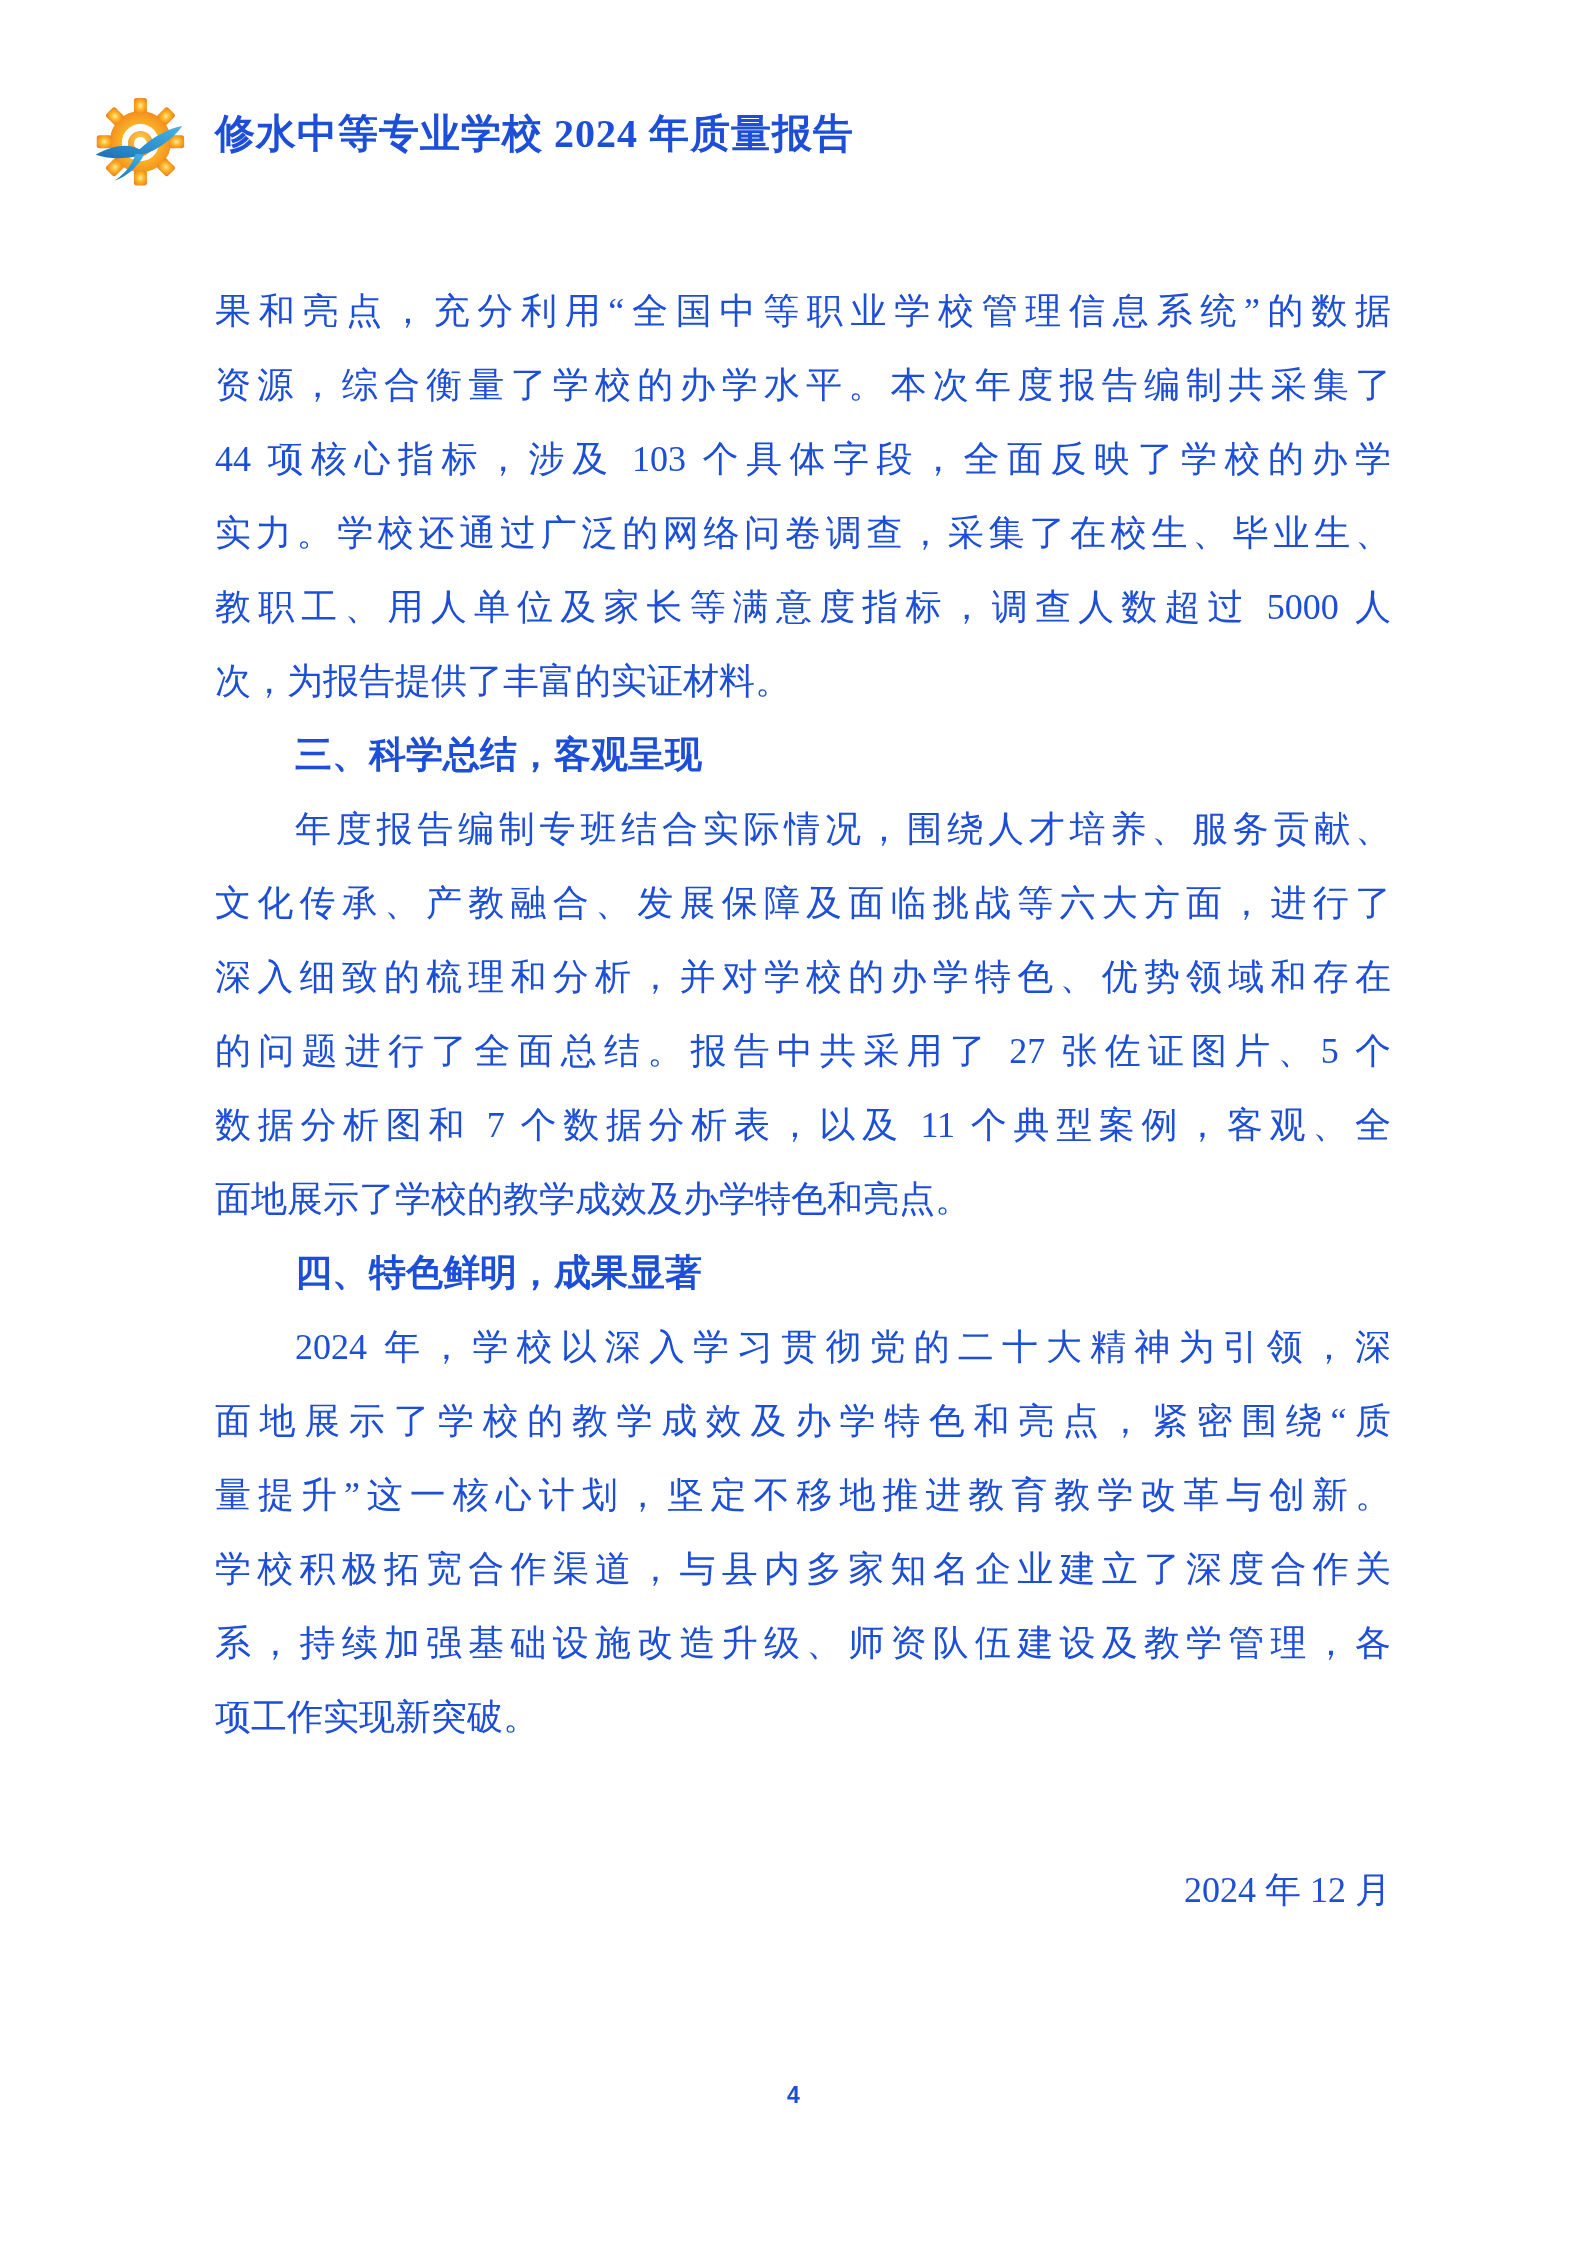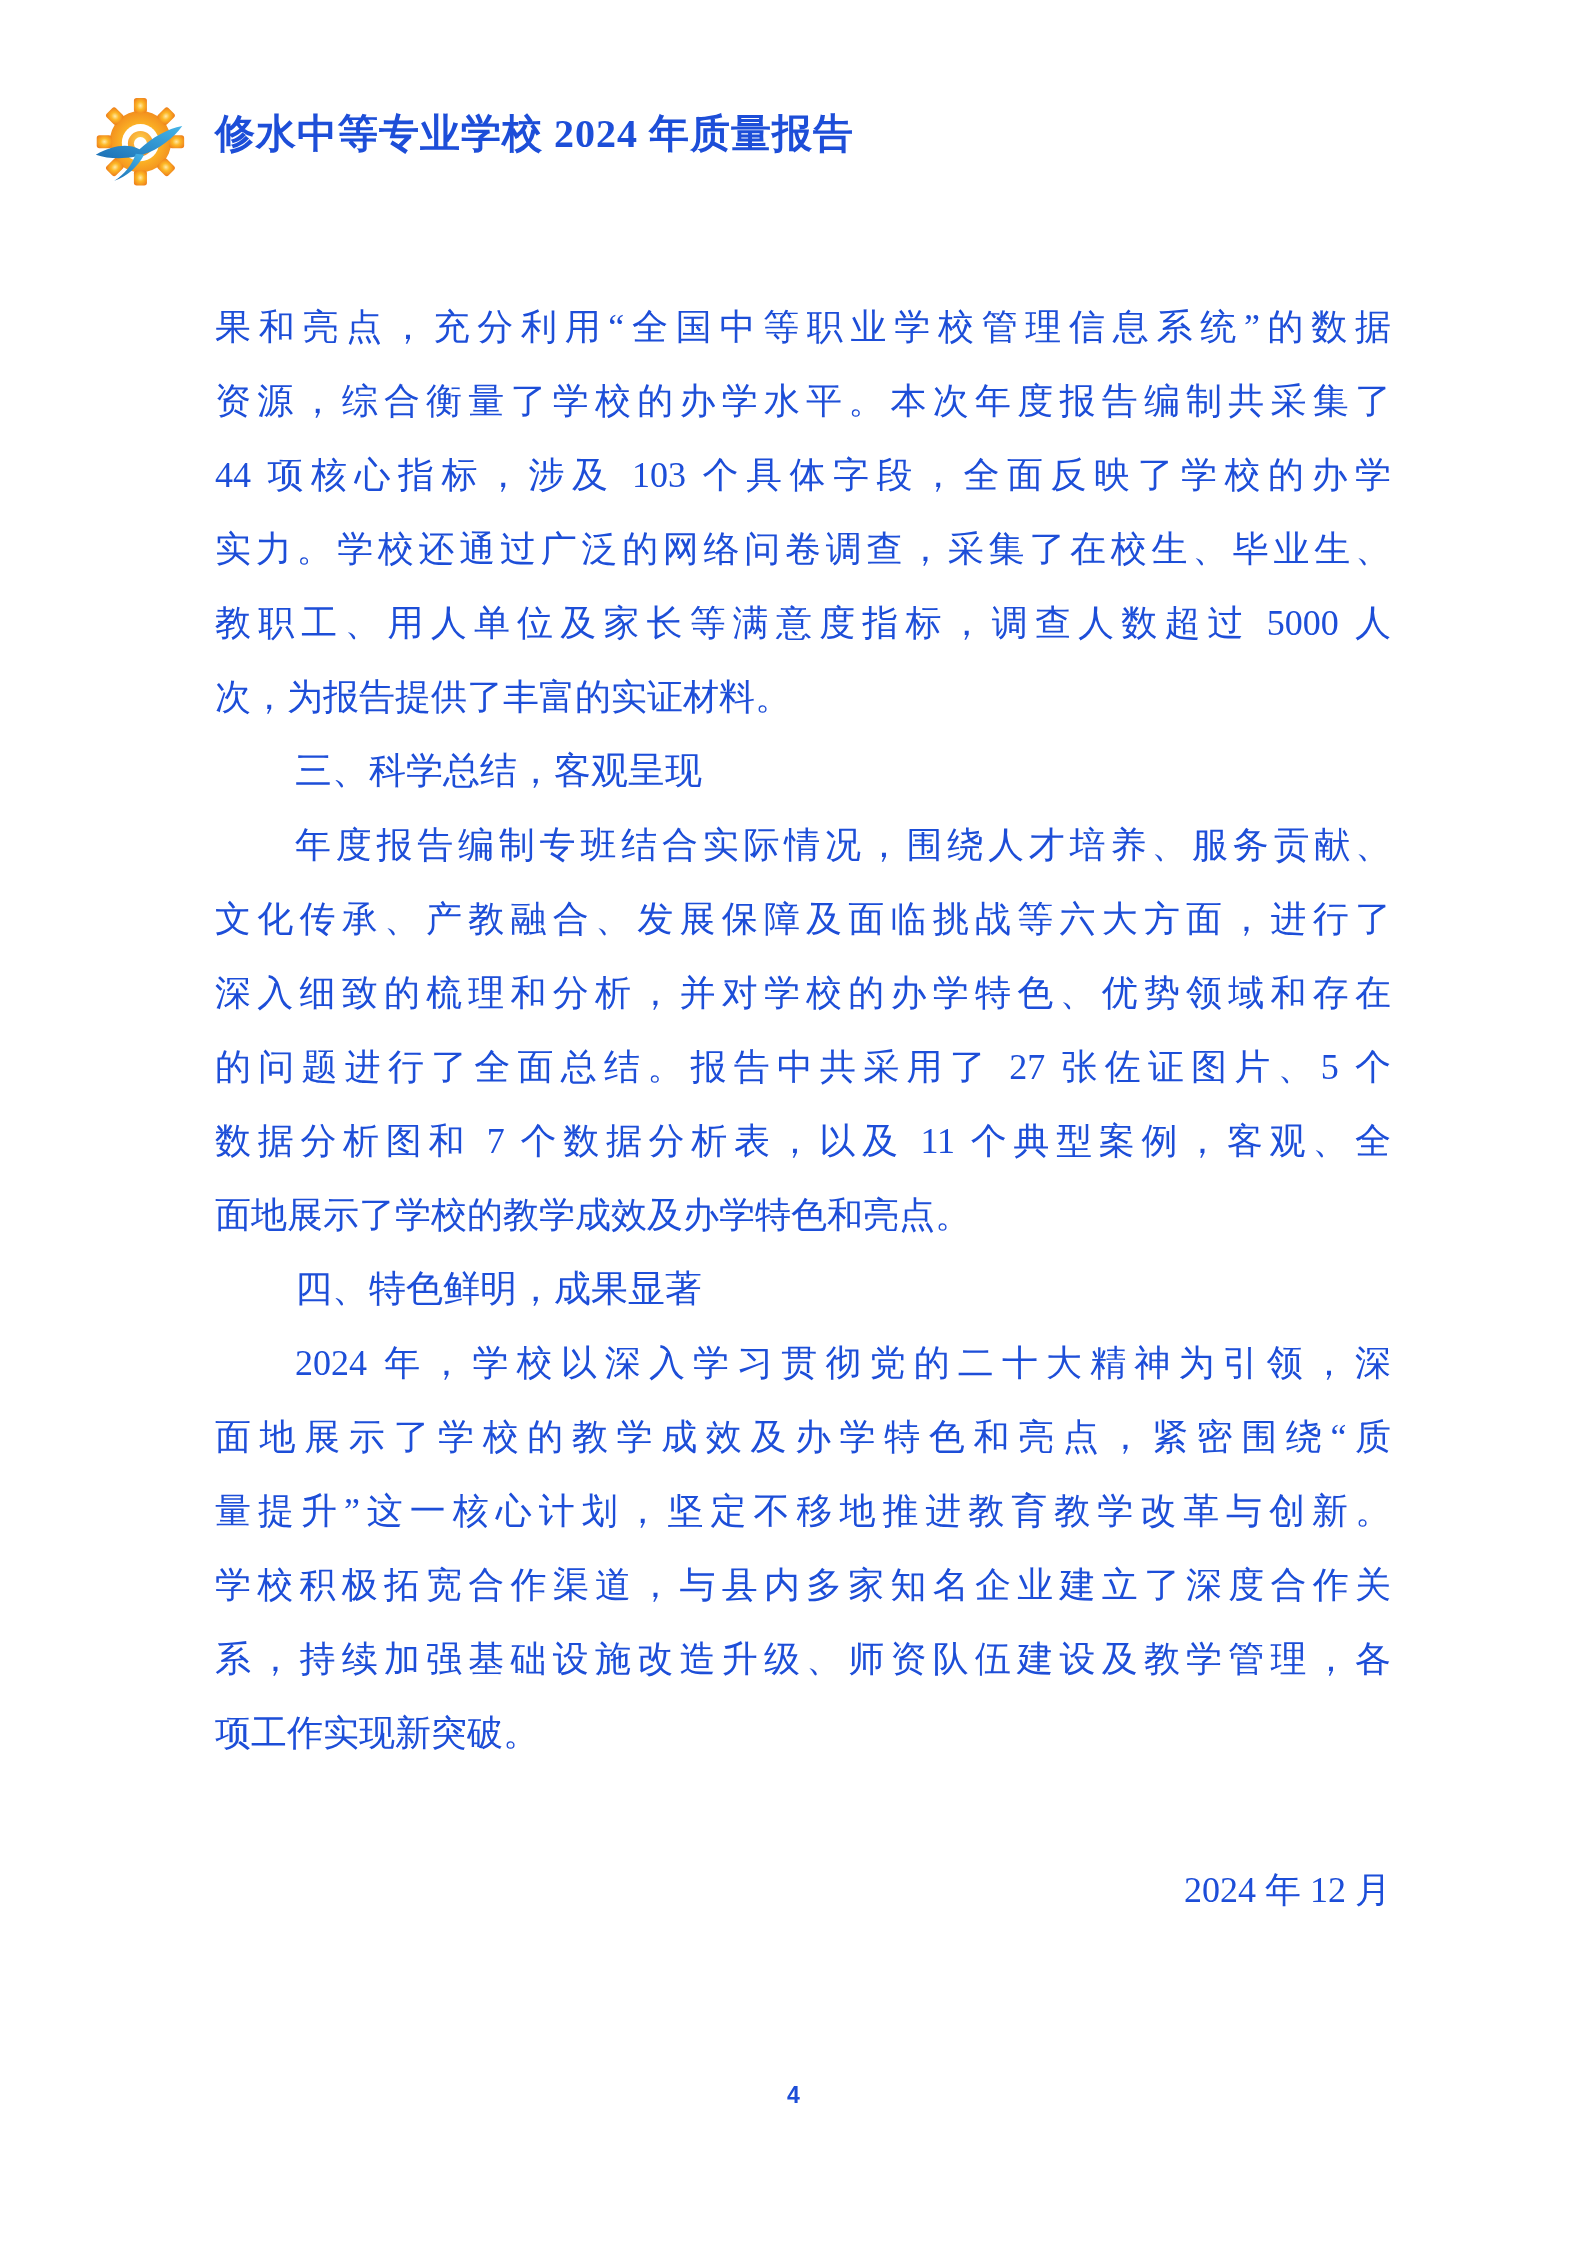--- a/index.html
+++ b/index.html
@@ -31,37 +31,37 @@
     font-weight: bold;
     letter-spacing: 1px;
     font-family: "Liberation Serif", serif;
     white-space: nowrap;
   }
 
   
   .text-column {
     position: absolute;
     left: 215px;
-    top: 290px;
+    top: 274px;
     width: 1176px;
   }
   .body-line {
     font-size: 36px;
     line-height: 74px;
     height: 74px;
     text-align: justify;
     text-align-last: justify;
     text-justify: inter-character;
     overflow: hidden;
   }
   .body-line.flush { text-align: right; text-align-last: left; }
   .body-line.indent { text-indent: 80px; }
   .heading {
     font-family: "Liberation Sans", sans-serif;
-    font-weight: normal;
+    font-weight: bold;
     font-size: 37px;
     line-height: 74px;
     height: 74px;
     text-indent: 80px;
     text-align: left;
     overflow: hidden;
   }
 
   .date-line {
     position: absolute;

